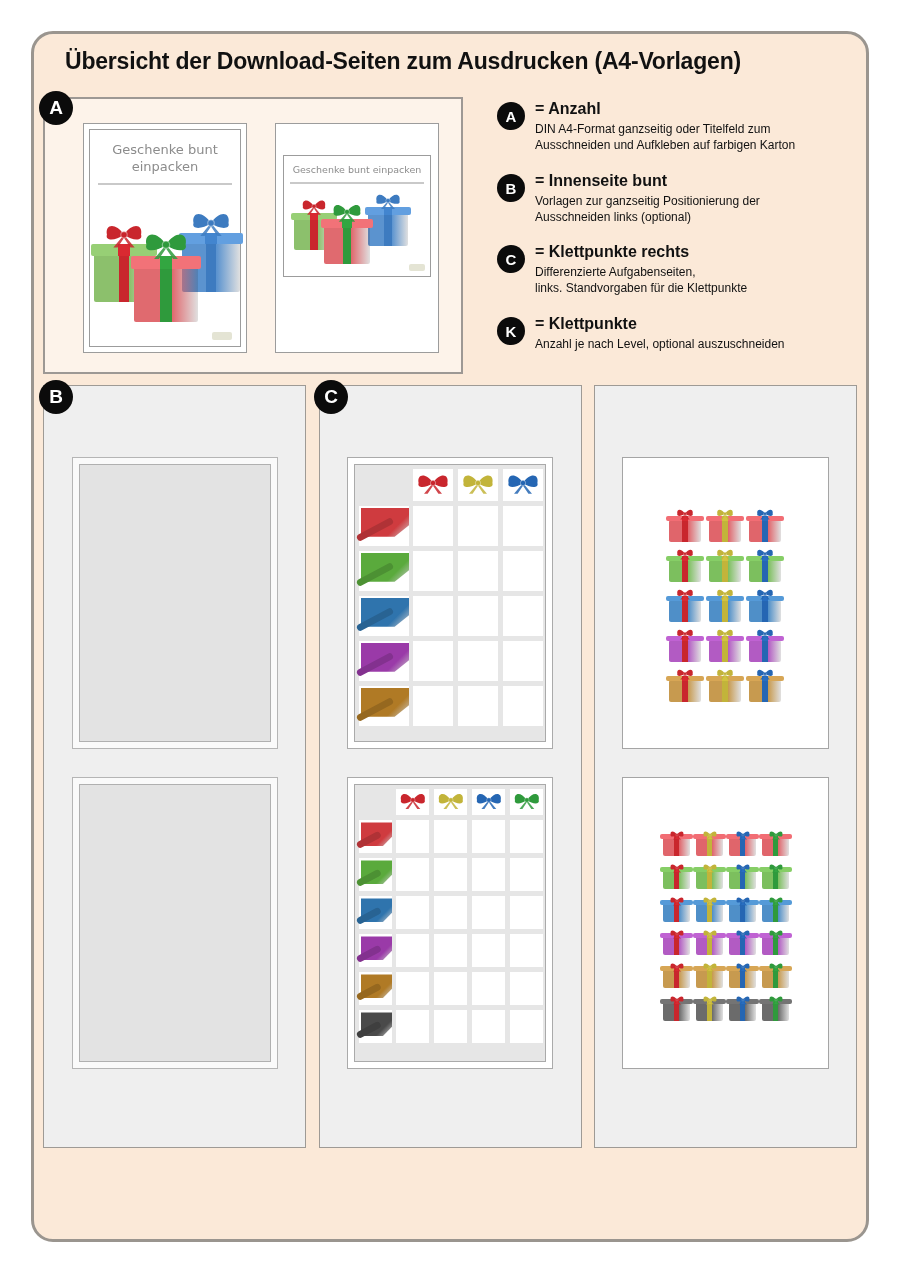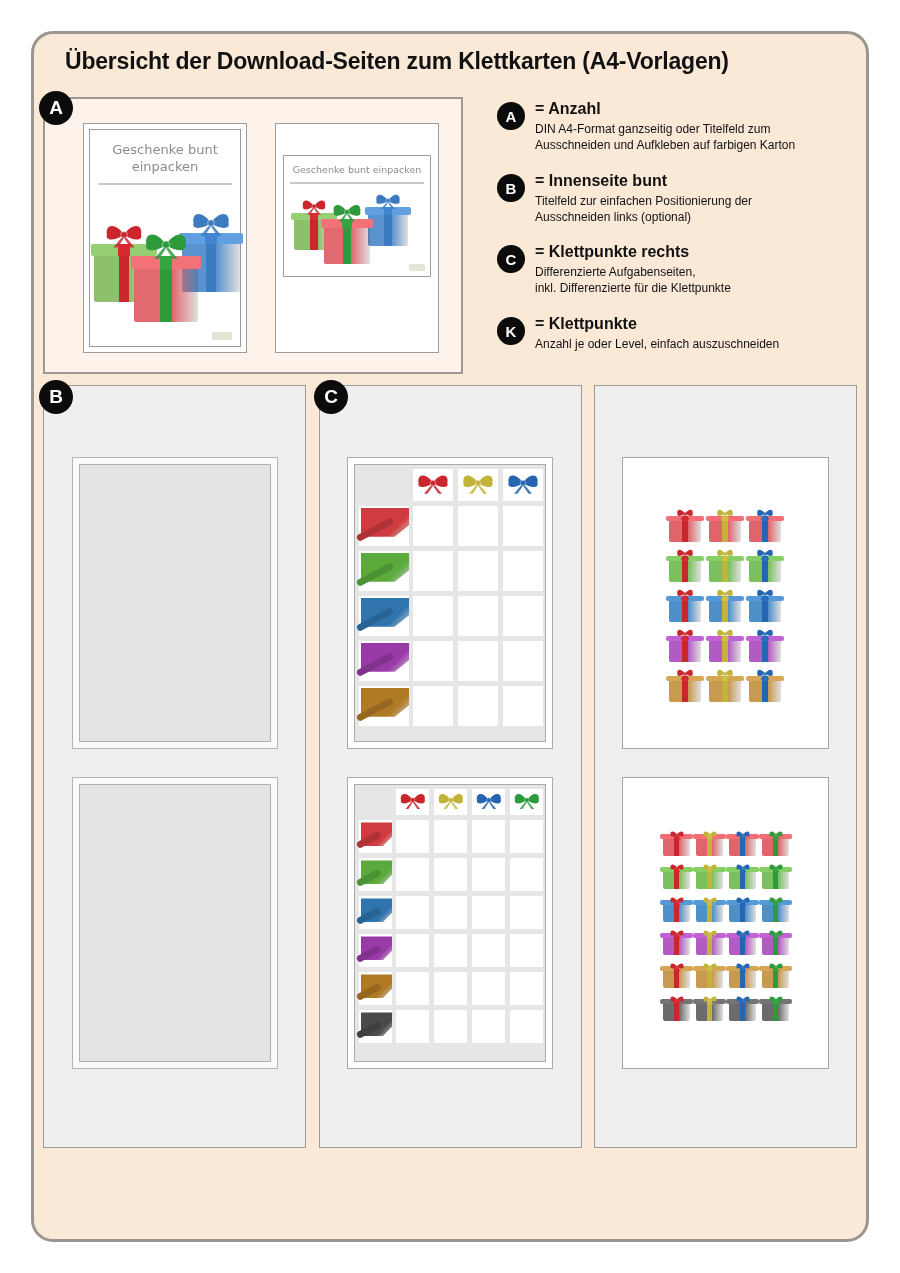--- a/index.html
+++ b/index.html
@@ -63,21 +63,21 @@
   .c-inner { position: absolute; left: 6px; top: 6px; right: 6px; bottom: 6px; background: #e6e6e6; border: 1.5px solid #aaa; }
   .cell { position: absolute; background: #fff; }
   .roll { position: absolute; }
 
   .k-page { position: absolute; background: #fff; border: 1.5px solid #a5a5a5; }
 </style>
 </head>
 <body>
 
 <div class="frame"></div>
-<div class="main-title">Übersicht der Download-Seiten zum Klettkarten (A4-Vorlagen)</div>
+<div class="main-title">Übersicht der Download-Seiten zum Ausdrucken (A4-Vorlagen)</div>
 
 <div class="sec-a">
 
   <div class="page" style="left:38px;top:24px;width:164px;height:230px;">
     <div class="page-inner" style="left:5px;top:5px;right:5px;bottom:5px;">
       <div class="cover-title" style="top:12px;font-size:13px;">Geschenke bunt</div>
       <div class="cover-title" style="top:29px;font-size:13px;">einpacken</div>
       <div class="rule" style="left:8px;right:8px;top:53px;"></div>
       <div id="giftsFull" style="position:absolute;left:0;top:80px;width:150px;height:110px;">
           <div class="gift" style="left: 4px; top: 12px; width: 60px; height: 80px;">
@@ -187,37 +187,37 @@
     <div class="leg-head">= Anzahl</div>
     <div class="leg-desc">
         <div>DIN A4-Format ganzseitig oder Titelfeld zum</div>
         <div>Ausschneiden und Aufkleben auf farbigen Karton</div>
       </div>
   </div>
   <div class="leg-item" style="top:72px;">
     <div class="badge sm" style="left:0;top:2px;">B</div>
     <div class="leg-head">= Innenseite bunt</div>
     <div class="leg-desc">
-        <div>Titelfeld zur einfachen Positionierung der</div>
+        <div>Vorlagen zur ganzseitig Positionierung der</div>
         <div>Ausschneiden links (optional)</div>
       </div>
   </div>
   <div class="leg-item" style="top:143px;">
     <div class="badge sm" style="left:0;top:2px;">C</div>
     <div class="leg-head">= Klettpunkte rechts</div>
     <div class="leg-desc">
         <div>Differenzierte Aufgabenseiten,</div>
-        <div>inkl. Differenzierte für die Klettpunkte</div>
+        <div>links. Standvorgaben für die Klettpunkte</div>
       </div>
   </div>
   <div class="leg-item" style="top:215px;">
     <div class="badge sm" style="left:0;top:2px;">K</div>
     <div class="leg-head">= Klettpunkte</div>
     <div class="leg-desc">
-        <div>Anzahl je oder Level, einfach auszuschneiden</div>
+        <div>Anzahl je nach Level, optional auszuschneiden</div>
       </div>
   </div>
 </div>
 
 <div class="panel" style="left:43px;">
   <div class="b-page" style="left:28px;top:71px;width:206px;height:292px;">
       <div class="gray"></div>
     </div>
   <div class="b-page" style="left:28px;top:391px;width:206px;height:292px;">
       <div class="gray"></div>

